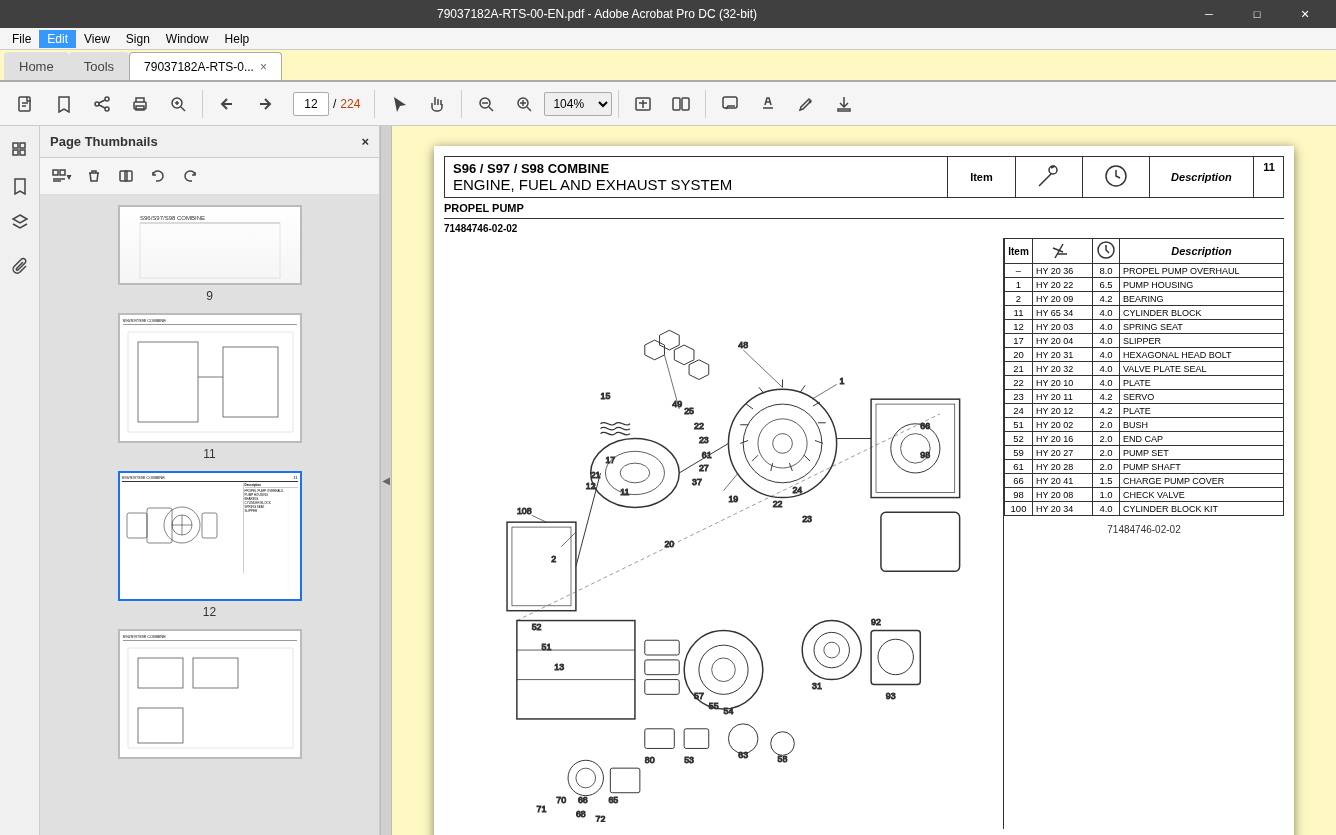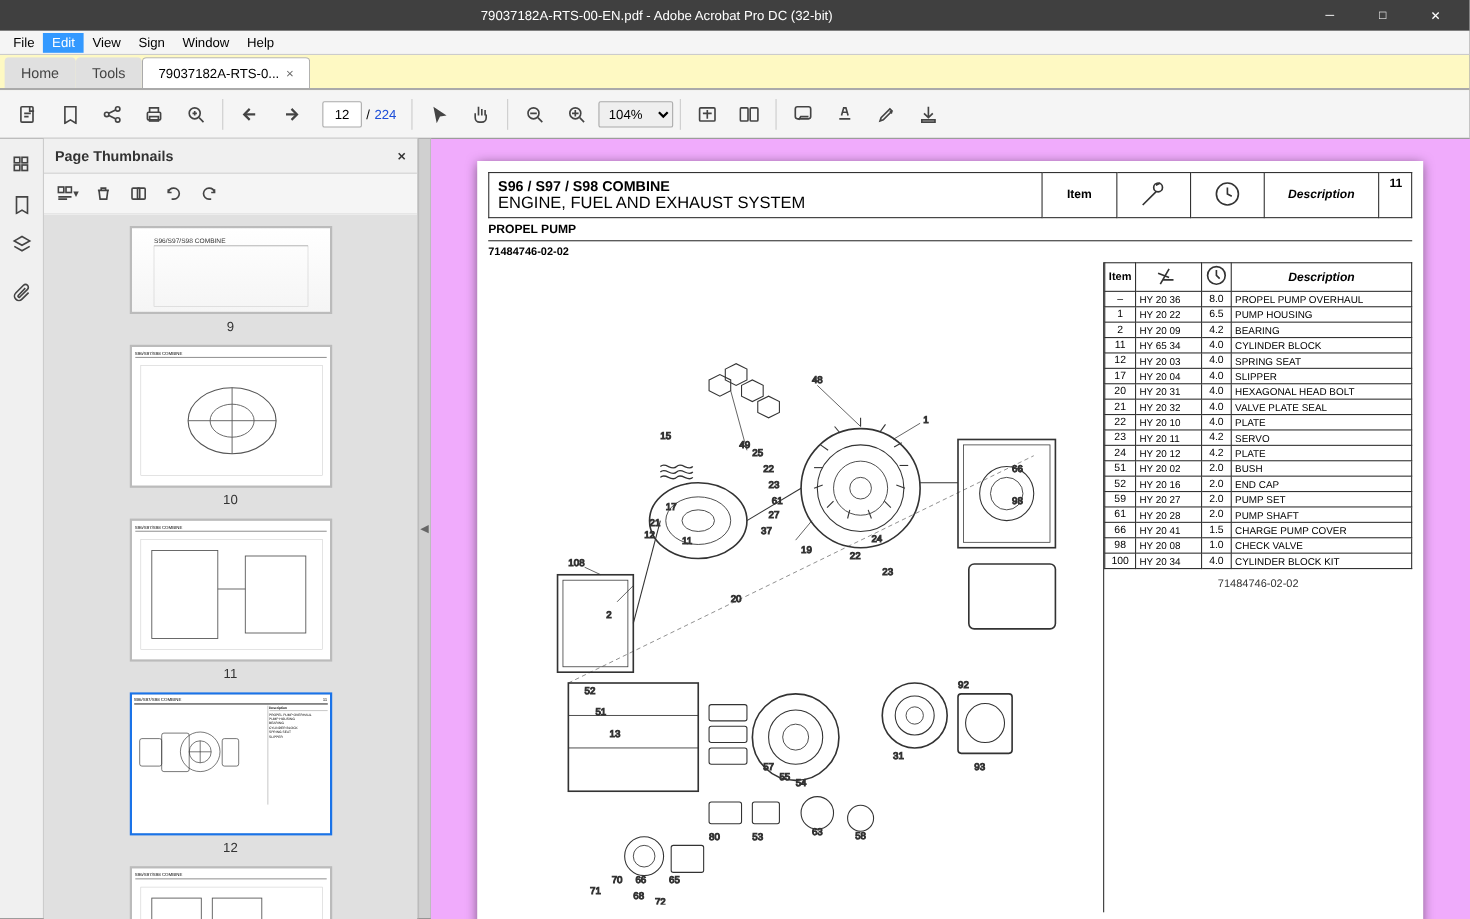--- a/index.html
+++ b/index.html
@@ -103,21 +103,21 @@
       margin: 0 8px;
     }
     .page-input {
       width: 36px;
       height: 24px;
       border: 1px solid #aaa;
       text-align: center;
       font-size: 12px;
       border-radius: 2px;
     }
-    .page-total { font-size: 12px; color: #1d4ed8; }
+    .page-total { font-size: 12px; color: #c2410c; }
 
     
     .zoom-area {
       display: flex;
       align-items: center;
       gap: 2px;
     }
     .zoom-select {
       height: 24px;
       border: 1px solid #aaa;
@@ -245,21 +245,21 @@
       align-items: center;
       justify-content: center;
       font-size: 15px;
       color: #444;
     }
 
     
     #pdf-area {
       flex: 1;
       overflow: auto;
-      background: #f0abfc;
+      background: #fef9c3;
       display: flex;
       justify-content: center;
       padding: 20px;
     }
 
     #pdf-page {
       background: white;
       width: 860px;
       min-height: 750px;
       box-shadow: 0 2px 10px rgba(0,0,0,0.5);
@@ -603,35 +603,20 @@
             <svg width="150" height="75" viewBox="0 0 150 75">
               <text x="5" y="12" font-size="6" fill="#333">S96/S97/S98 COMBINE</text>
               <rect x="5" y="15" width="140" height="55" fill="none" stroke="#ccc" stroke-width="0.5"></rect>
               <line x1="5" y1="15" x2="145" y2="15" stroke="#999" stroke-width="0.5"></line>
             </svg>
           </div>
         </div>
         <span class="thumb-label">9</span>
       </div>
 
-      <div class="thumb-item">
-        <div class="thumb-frame" style="height:130px;">
-          <div style="width:100%; height:100%; background:white; padding:3px;">
-            <div style="font-size:4px; border-bottom:1px solid #999; margin-bottom:2px; padding-bottom:1px;">S96/S97/S98 COMBINE</div>
-            <svg width="175" height="110" viewBox="0 0 175 110">
-              <rect x="5" y="5" width="165" height="100" fill="none" stroke="#ccc" stroke-width="0.5"></rect>
-              <ellipse cx="88" cy="55" rx="40" ry="30" fill="none" stroke="#555" stroke-width="1"></ellipse>
-              <ellipse cx="88" cy="55" rx="20" ry="15" fill="none" stroke="#555" stroke-width="0.8"></ellipse>
-              <line x1="48" y1="55" x2="128" y2="55" stroke="#555" stroke-width="0.8"></line>
-              <line x1="88" y1="25" x2="88" y2="85" stroke="#555" stroke-width="0.8"></line>
-            </svg>
-          </div>
-        </div>
-        <span class="thumb-label">10</span>
-      </div>
 
       <div class="thumb-item">
         <div class="thumb-frame" style="height:130px;">
           <div style="width:100%; height:100%; background:white; padding:3px;">
             <div style="font-size:4px; border-bottom:1px solid #999; margin-bottom:2px; padding-bottom:1px;">S96/S97/S98 COMBINE</div>
             <svg width="175" height="110" viewBox="0 0 175 110">
               <rect x="5" y="5" width="165" height="100" fill="none" stroke="#ccc" stroke-width="0.5"></rect>
               <rect x="15" y="15" width="60" height="80" fill="none" stroke="#555" stroke-width="0.8"></rect>
               <rect x="100" y="20" width="55" height="70" fill="none" stroke="#555" stroke-width="0.8"></rect>
               <line x1="75" y1="50" x2="100" y2="50" stroke="#555" stroke-width="0.8"></line>

